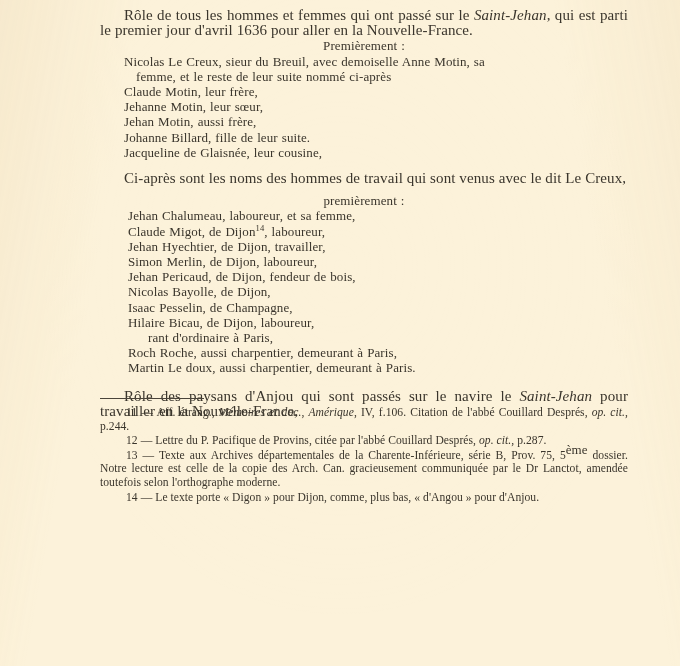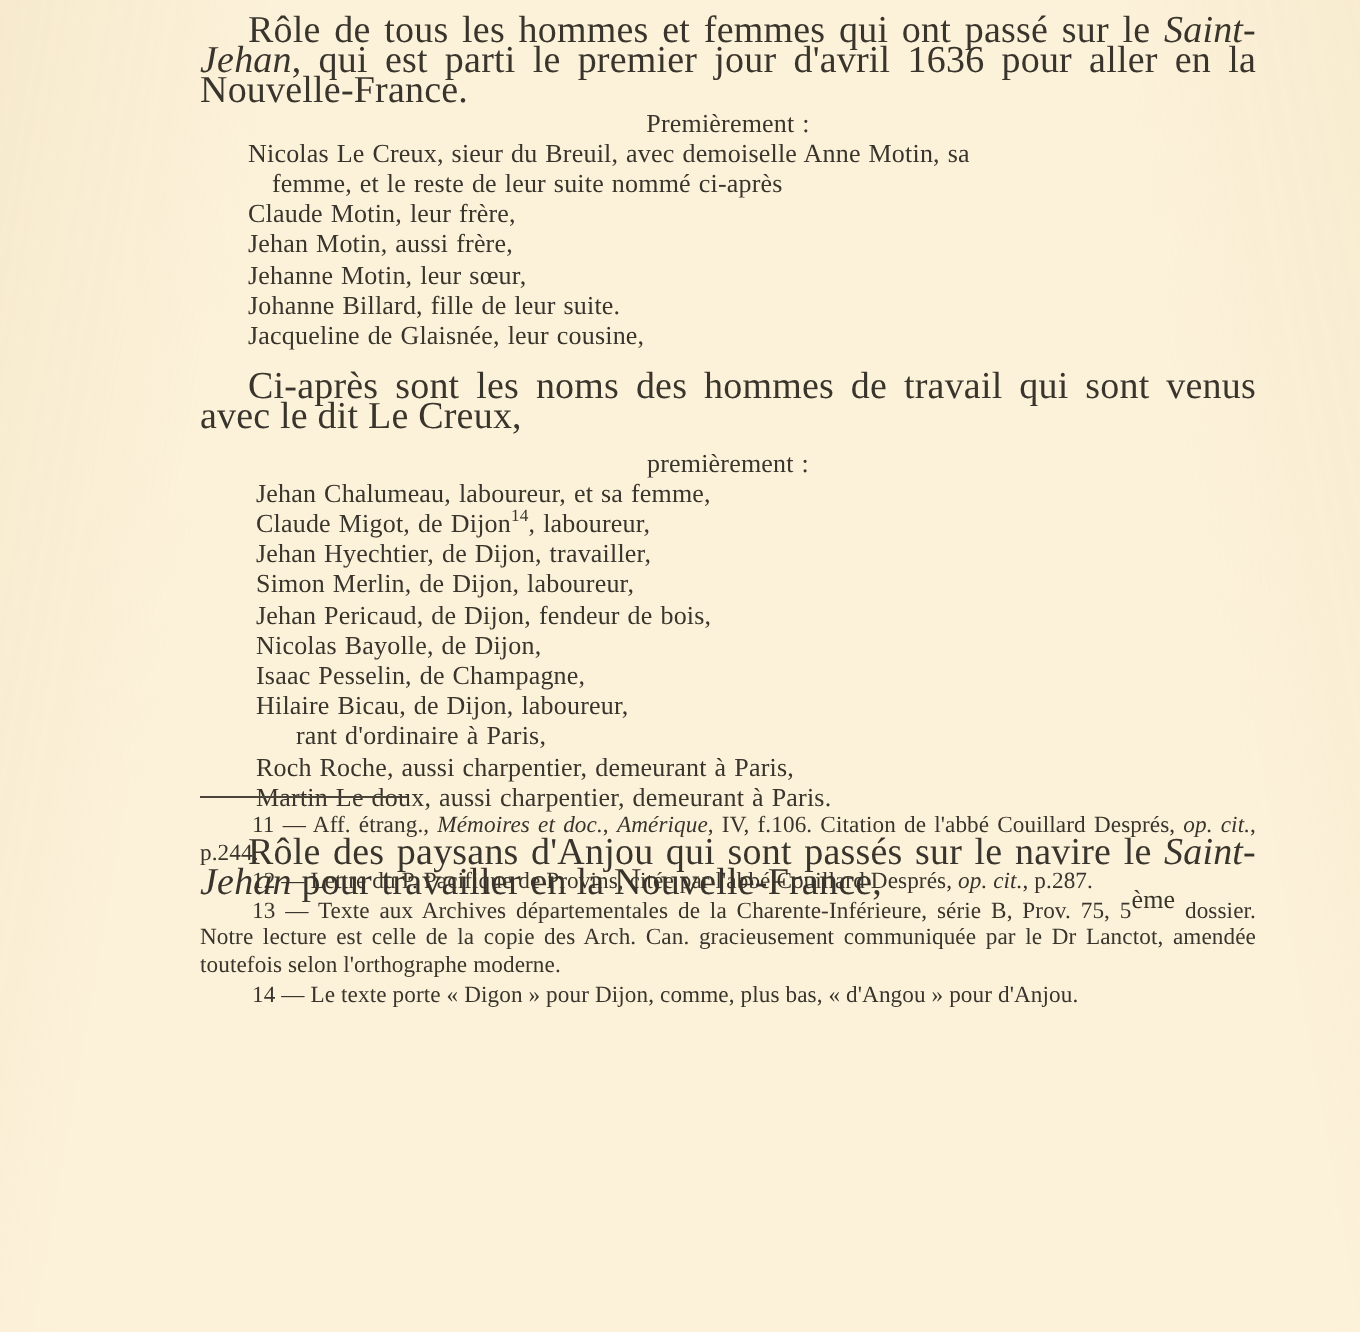--- a/index.html
+++ b/index.html
@@ -42,21 +42,21 @@
   .ln {
     font-size: 13.0px;
     line-height: 15.2px;
     white-space: pre-wrap;
     letter-spacing: .1px;
     word-spacing: .6px;
   }
   .para {
     text-align: justify;
     text-align-last: left;
-    font-size: 19px;
+    font-size: 15px;
     line-height: 15.2px;
     letter-spacing: .1px;
   }
   .center {
     text-align: center;
   }
   .it { font-style: italic; }
   .sup {
     font-size: 8.6px;
     vertical-align: super;
@@ -109,22 +109,22 @@
     <div class="para" style="text-indent:24px;">
       <span>Rôle de tous les hommes et femmes qui ont passé sur le </span><span class="it">Saint-Jehan</span><span>, qui est parti le premier jour d'avril 1636 pour aller en la Nouvelle-France.</span>
     </div>
 
     <div class="ln center">Premièrement :</div>
 
     <div class="ln indent-names">Nicolas Le Creux, sieur du Breuil, avec demoiselle Anne Motin, sa</div>
     <div class="ln indent-names" style="margin-left:36px;">femme, et le reste de leur suite nommé ci-après</div>
 
     <div class="ln indent-names">Claude Motin, leur frère,</div>
+    <div class="ln indent-names">Jehanne Motin, leur sœur,</div>
     <div class="ln indent-names">Jehan Motin, aussi frère,</div>
-    <div class="ln indent-names">Jehanne Motin, leur sœur,</div>
     <div class="ln indent-names">Johanne Billard, fille de leur suite.</div>
     <div class="ln indent-names">Jacqueline de Glaisnée, leur cousine,</div>
 
     <div class="spacer-md"></div>
 
     <div class="para" style="text-indent:24px;">Ci-après sont les noms des hommes de travail qui sont venus avec le dit Le Creux,</div>
 
     <div class="spacer-sm"></div>
 
     <div class="ln center">premièrement :</div>

